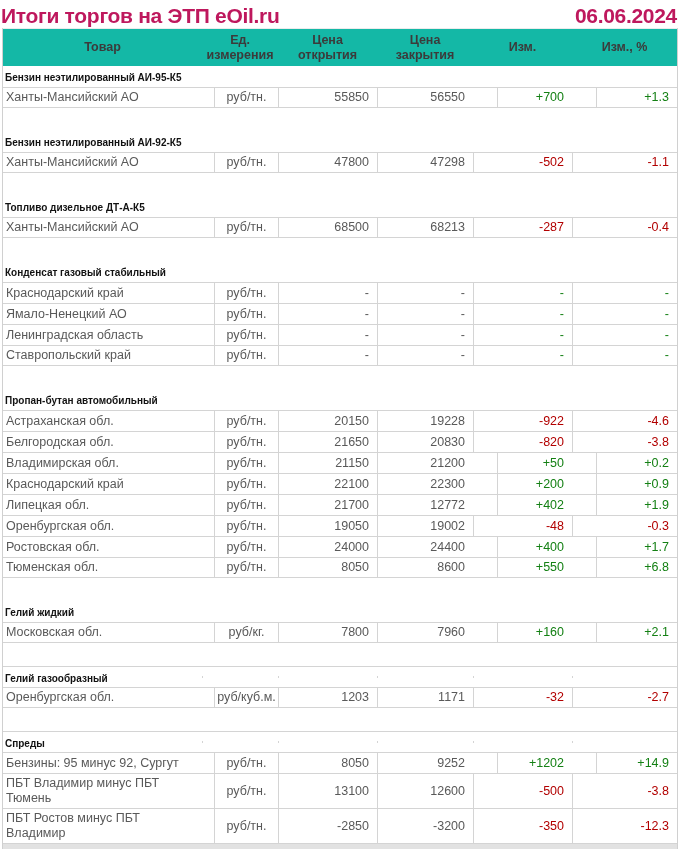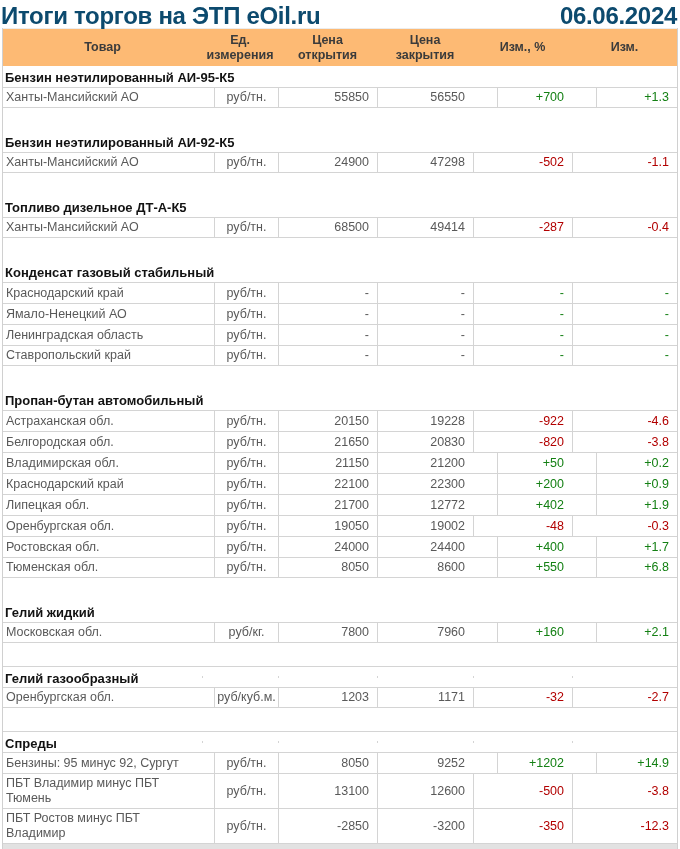--- a/index.html
+++ b/index.html
@@ -10,57 +10,57 @@
     overflow: hidden;
   }
   .titlebar {
     height: 28px;
     padding: 3px 3px 0 1px;
     display: flex;
     justify-content: space-between;
     align-items: center;
   }
   .page-title, .page-date {
-    font-size: 24px;
+    font-size: 21px;
     font-weight: bold;
-    color: #0c4a6e;
+    color: #be185d;
     letter-spacing: -0.3px;
   }
   .table-wrap {
     margin: 0 2px;
     border-left: 1px solid #d0d0d0;
     border-right: 1px solid #d0d0d0;
   }
   .grid {
     display: grid;
     grid-template-columns: 199px 76px 99px 96px 99px auto;
   }
   .colheader {
     height: 38px;
-    background: #fdba74;
+    background: #14b8a6;
     border-top: 1px solid #ececec;
   }
   .colheader .hcell {
     display: flex;
     align-items: center;
     justify-content: center;
     text-align: center;
     font-size: 12.5px;
     font-weight: bold;
     color: #3b3b3b;
     line-height: 1.2;
     padding: 2px 6px;
   }
   .section-gap { height: 23px; }
   .title-row {
     min-height: 21px;
     display: flex;
     align-items: center;
     padding: 2px 0 1px 2px;
-    font-size: 13px;
+    font-size: 10px;
     font-weight: bold;
     color: #121212;
     white-space: nowrap;
   }
   .title-row.bordered {
     display: grid;
     grid-template-columns: 199px 76px 99px 96px 99px auto;
     padding: 0;
     border-top: 1px solid #d4d4d4;
   }
@@ -102,55 +102,55 @@
   <span class="page-title">Итоги торгов на ЭТП eOil.ru</span>
   <span class="page-date">06.06.2024</span>
 </div>
 
 <div class="table-wrap">
   <div class="grid colheader">
     <div class="hcell">Товар</div>
     <div class="hcell">Ед. измерения</div>
     <div class="hcell">Цена открытия</div>
     <div class="hcell">Цена закрытия</div>
+    <div class="hcell">Изм.</div>
     <div class="hcell">Изм., %</div>
-    <div class="hcell">Изм.</div>
   </div>
   <div id="sections">
       <div class="section">
         <div class="title-row">Бензин неэтилированный АИ-95-К5</div>
         <div class="grid data-row">
           <div class="cell product">Ханты-Мансийский АО</div>
           <div class="cell unit">руб/тн.</div>
           <div class="cell num">55850</div>
           <div class="cell num">56550</div>
           <div class="cell num up">+700</div>
           <div class="cell num up">+1.3</div>
         </div>
       </div>
       <div class="section-gap"></div>
       <div class="section">
         <div class="title-row">Бензин неэтилированный АИ-92-К5</div>
         <div class="grid data-row">
           <div class="cell product">Ханты-Мансийский АО</div>
           <div class="cell unit">руб/тн.</div>
-          <div class="cell num">24900</div>
+          <div class="cell num">47800</div>
           <div class="cell num">47298</div>
           <div class="cell num down">-502</div>
           <div class="cell num down">-1.1</div>
         </div>
       </div>
       <div class="section-gap"></div>
       <div class="section">
         <div class="title-row">Топливо дизельное ДТ-А-К5</div>
         <div class="grid data-row">
           <div class="cell product">Ханты-Мансийский АО</div>
           <div class="cell unit">руб/тн.</div>
           <div class="cell num">68500</div>
-          <div class="cell num">49414</div>
+          <div class="cell num">68213</div>
           <div class="cell num down">-287</div>
           <div class="cell num down">-0.4</div>
         </div>
       </div>
       <div class="section-gap"></div>
       <div class="section">
         <div class="title-row">Конденсат газовый стабильный</div>
         <div class="grid data-row">
           <div class="cell product">Краснодарский край</div>
           <div class="cell unit">руб/тн.</div>

